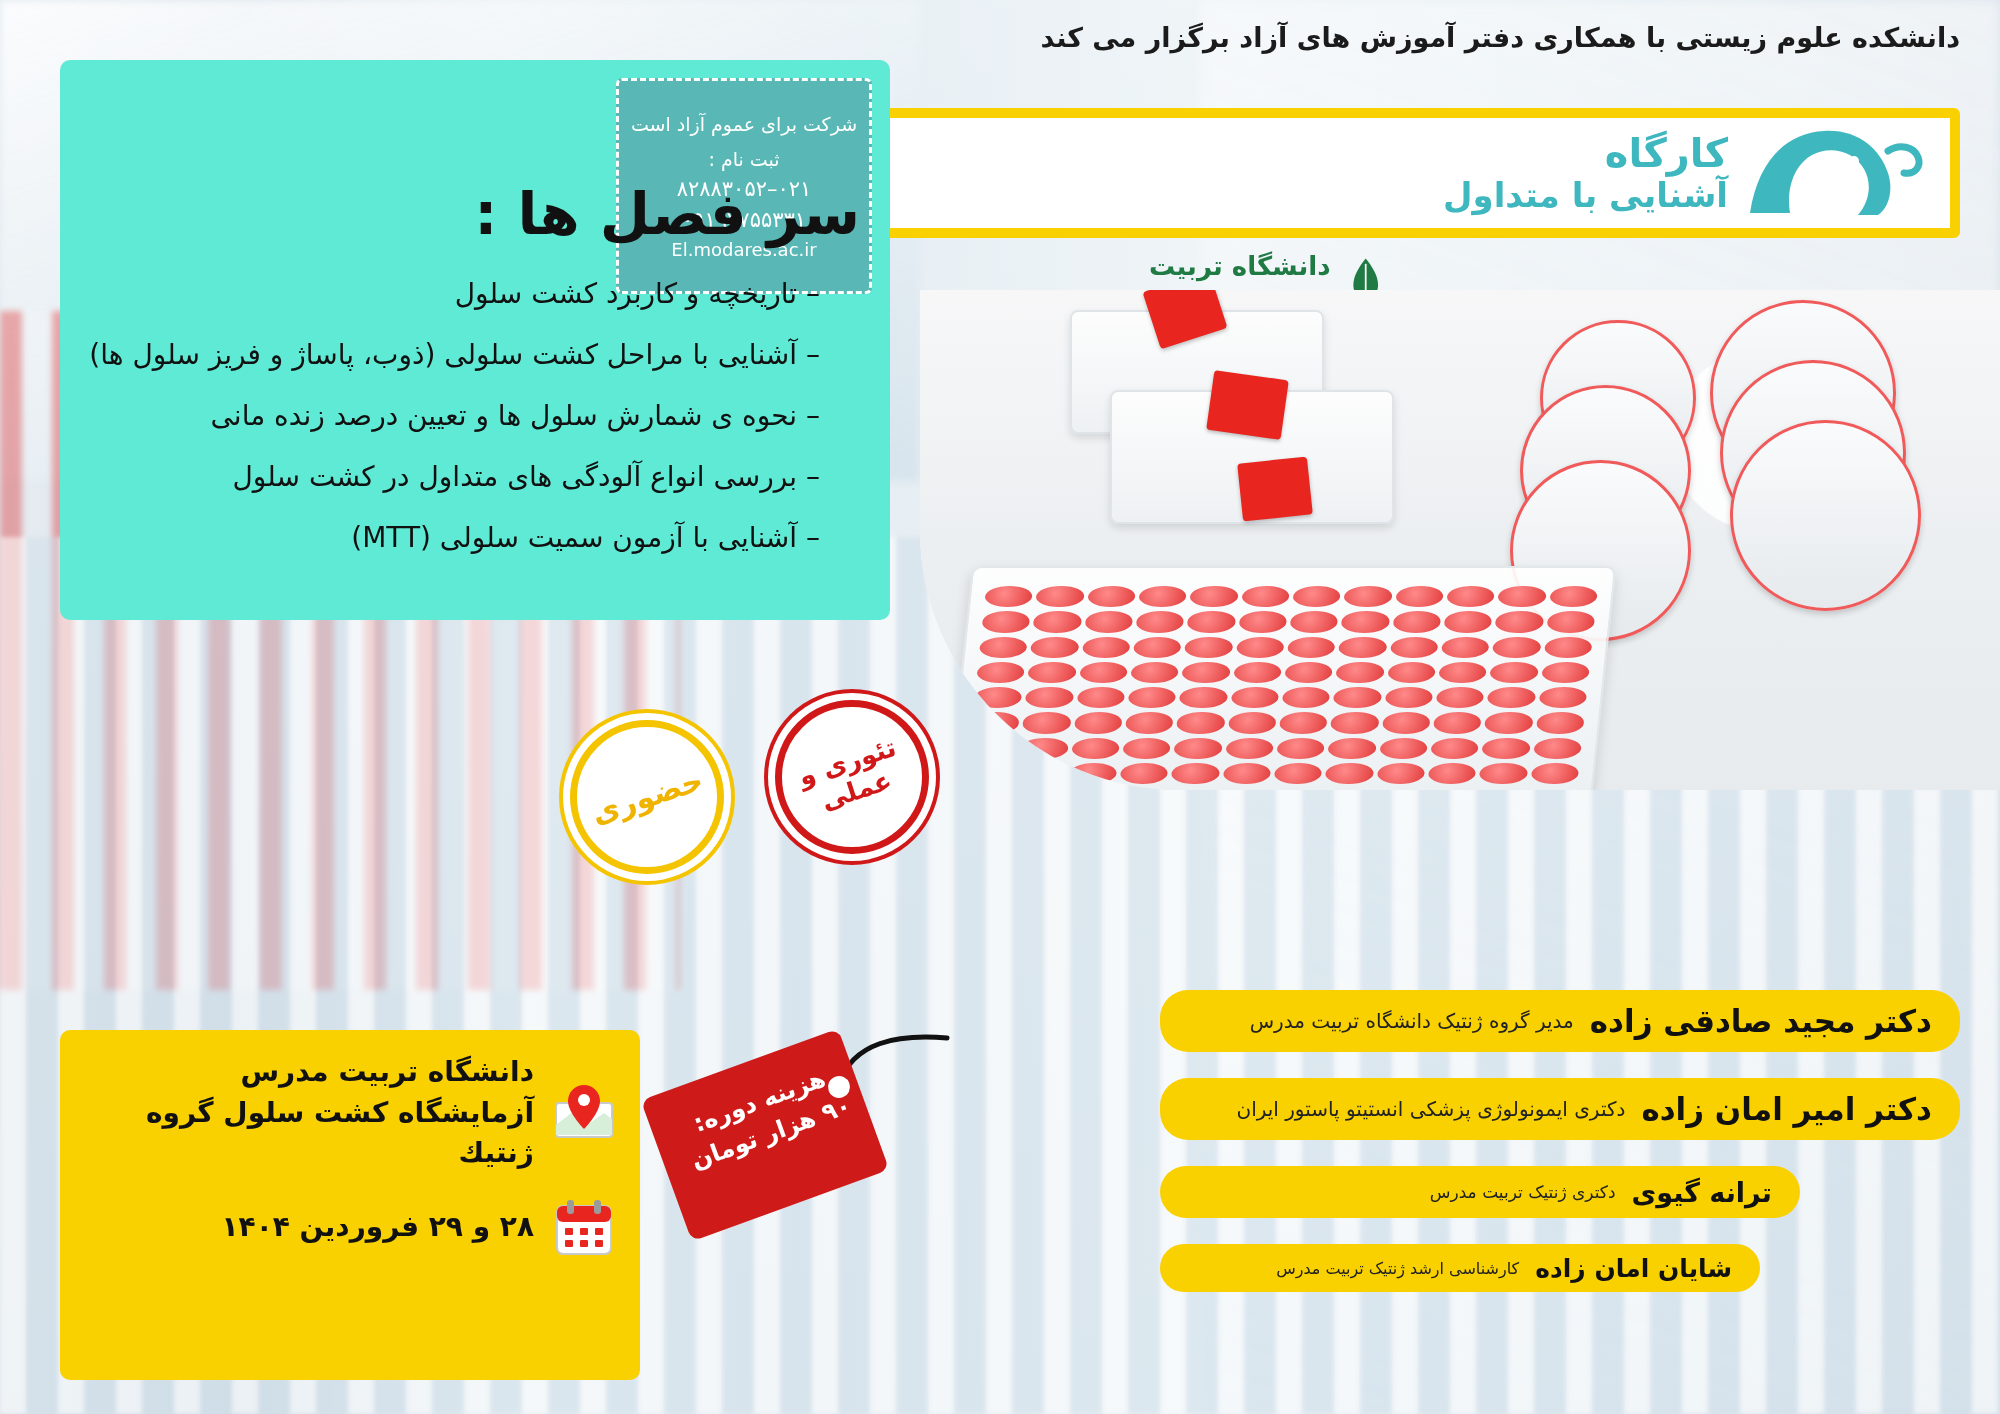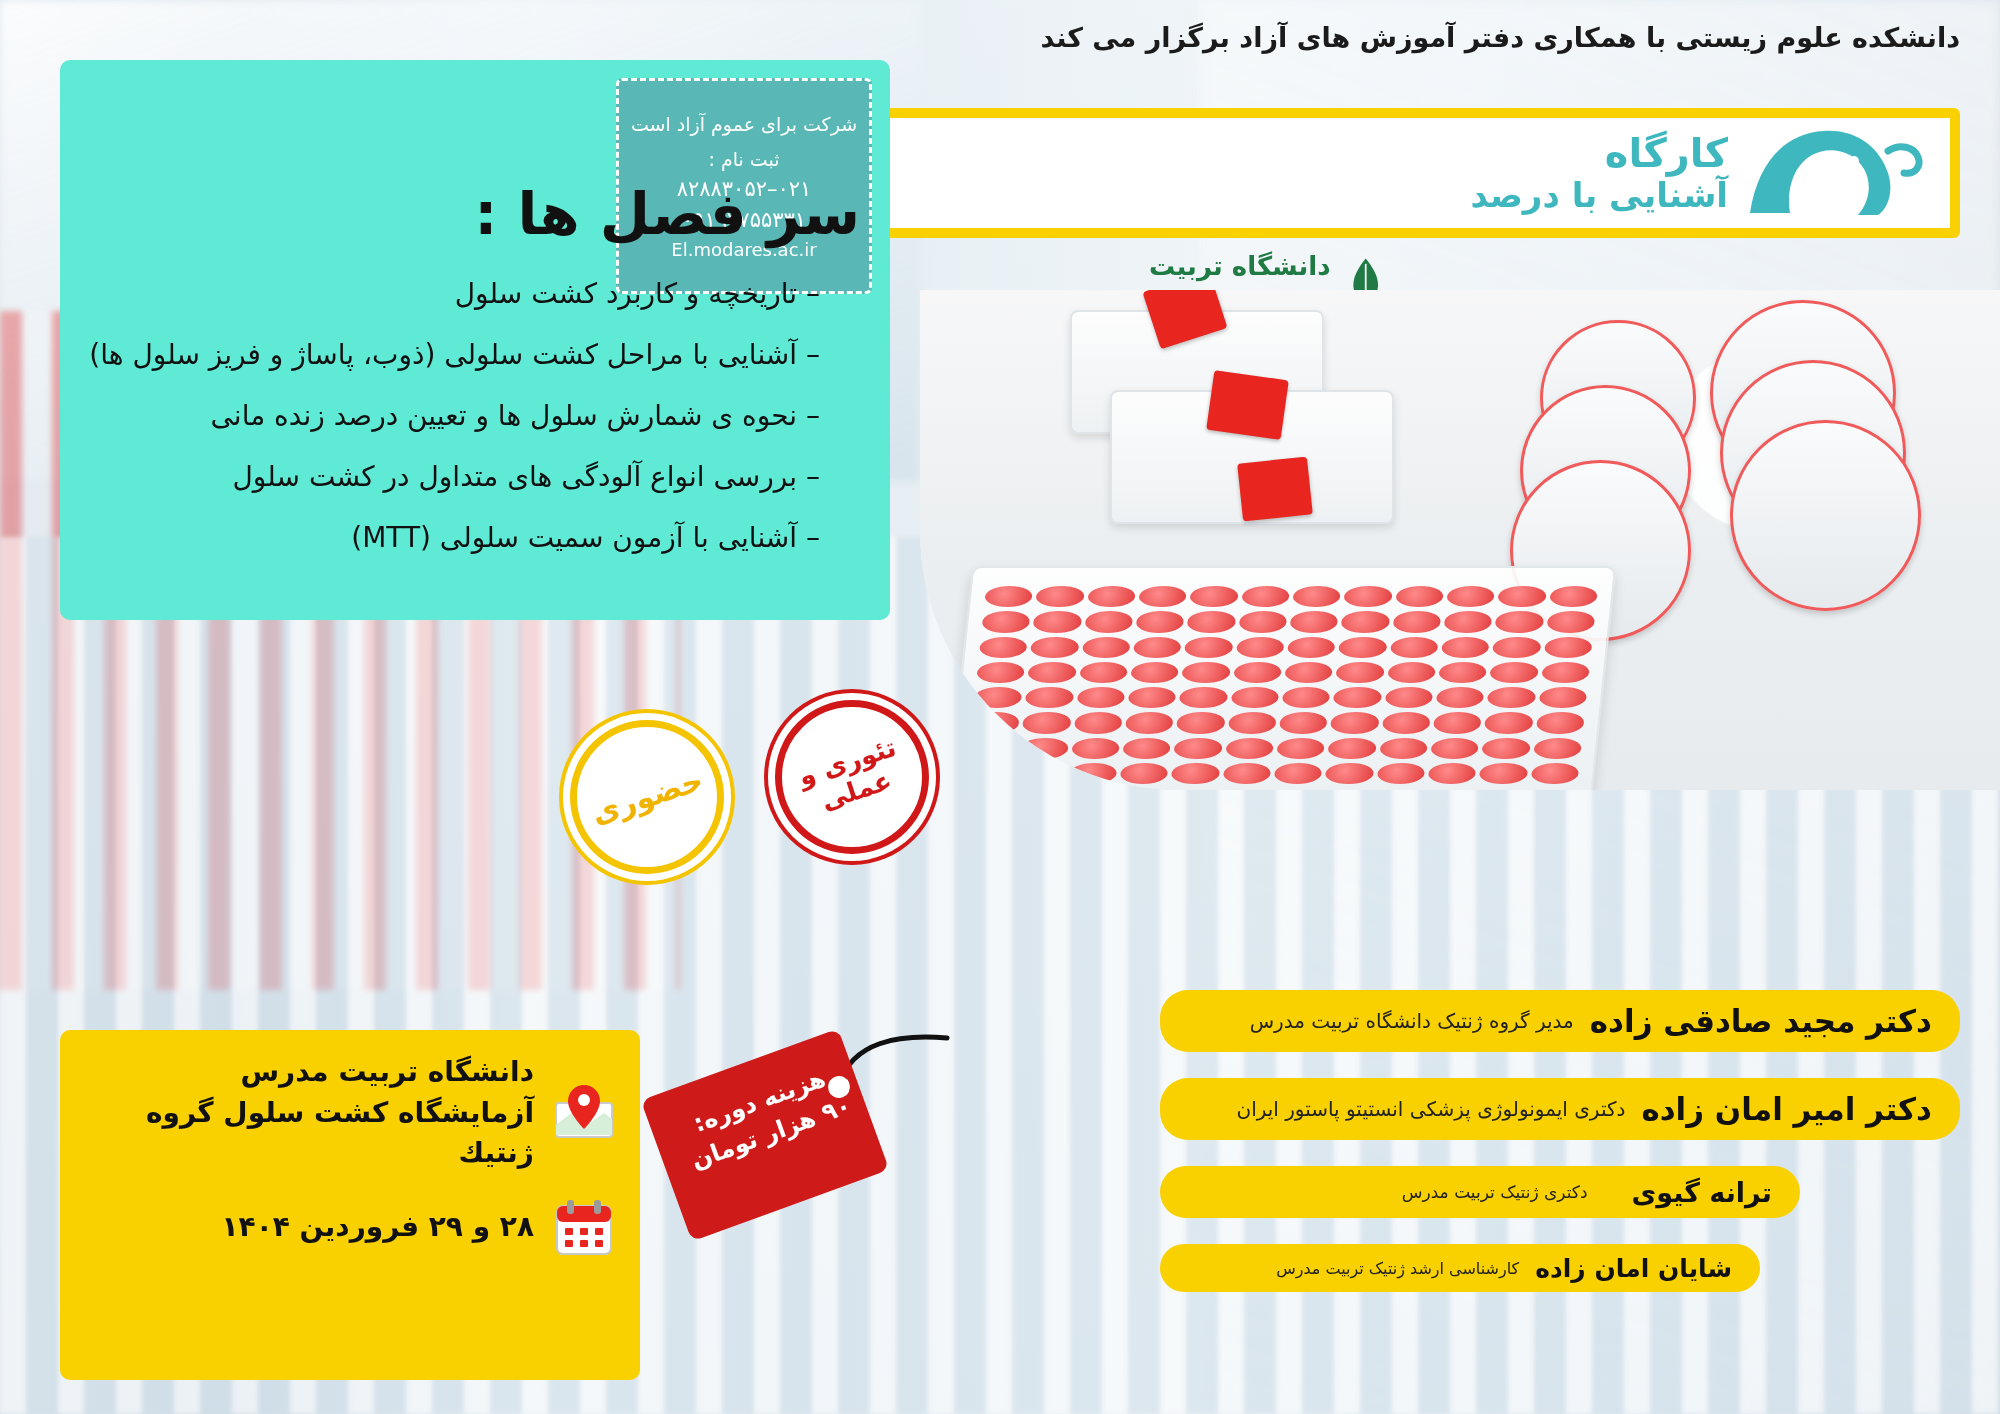--- a/index.html
+++ b/index.html
@@ -207,21 +207,21 @@
   }
   .sp{
     background:#f9d000;border-radius:28px;margin-bottom:26px;
     display:flex;align-items:center;justify-content:flex-start;gap:16px;
     padding:12px 28px;box-sizing:border-box;
   }
   .sp .name{font-size:31px;font-weight:bold;color:#111;white-space:nowrap;}
   .sp .role{font-size:20px;color:#222;}
   .sp.big{height:62px;width:800px;margin-right:0;}
   .sp.mid{height:52px;width:640px;margin-right:160px;}
-  .sp.mid .name{font-size:27px;margin-left:28px;}
+  .sp.mid .name{font-size:27px;}
   .sp.mid .role{font-size:17px;}
   .sp.small{height:48px;width:600px;margin-right:200px;}
   .sp.small .name{font-size:25px;}
   .sp.small .role{font-size:16px;}
 </style>
 </head>
 <body>
 
 <div class="bg">
   <div class="topglass"></div>
@@ -236,21 +236,21 @@
   <div class="title-logo">
     <svg viewBox="0 0 190 105" xmlns="http://www.w3.org/2000/svg">
       <path d="M12 92 C20 40 48 12 86 10 C120 8 142 28 150 52 C156 70 150 88 140 94 L120 94 C132 80 134 62 126 48 C116 30 92 24 74 34 C56 44 48 68 52 92 Z" fill="#3fb7bf"></path>
       <circle cx="116" cy="40" r="5" fill="#ffffff"></circle>
       <path d="M150 30 C162 22 176 26 180 36 C184 46 176 54 166 52" fill="none" stroke="#3fb7bf" stroke-width="7" stroke-linecap="round"></path>
     </svg>
   </div>
   <div class="title-texts">
     <div class="t-row1">کارگاه</div>
     <div class="t-row2">
-      <div class="t-sub">آشنایی با درصد</div>
+      <div class="t-sub">آشنایی با متداول</div>
     </div>
   </div>
 </div>
 
 <div class="emblem">
   <div class="mark">
     <svg viewBox="0 0 56 52" xmlns="http://www.w3.org/2000/svg">
       <path d="M28 4 C36 14 42 24 42 34 C42 44 36 48 28 48 C20 48 14 44 14 34 C14 24 20 14 28 4 Z" fill="#1f7a43"></path>
       <path d="M28 10 L28 46" stroke="#ffffff" stroke-width="2"></path>
     </svg>

